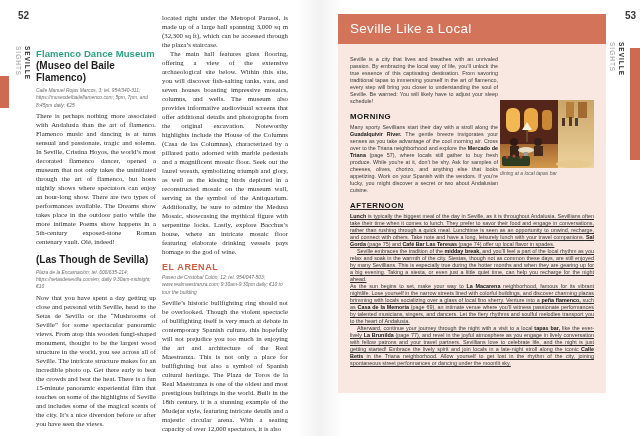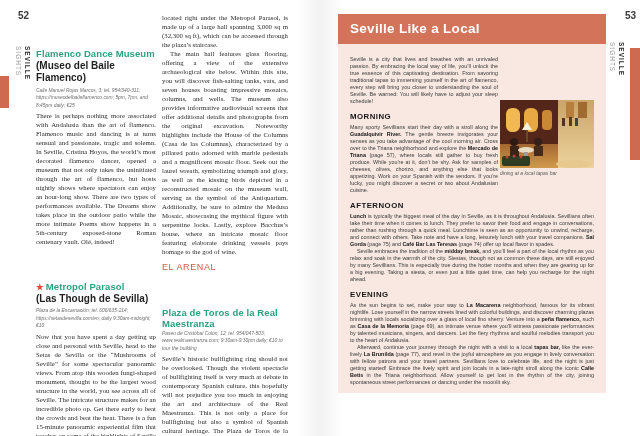--- a/index.html
+++ b/index.html
@@ -40,41 +40,41 @@
   .l-head { font-weight:bold; font-size:9.5px; line-height:1.15; color:#2ca183;
             letter-spacing:0.1px;margin-top:36px; }
   .l-head .star { color:#e0492f; margin-right:2px; font-size:8.5px; }
   .l-sub  { font-weight:bold; font-size:10px; line-height:1.25; color:#1f1f1f; margin-bottom:2px; }
   .l-info { font-style:italic; font-size:4.9px; line-height:1.5; color:#6d6e71; margin-bottom:2px; }
   .body-text, .body-text p {
     font-family:"Liberation Serif", serif; font-size:6.8px; line-height:9px;
     color:#2b2b2b; text-align:justify;
   }
   .body-text p.indent { text-indent:8px; }
-  .sec-head { font-weight:normal; font-size:9px; letter-spacing:0.6px; color:#d05b3e;
+  .sec-head { font-weight:bold; font-size:9px; letter-spacing:0.6px; color:#d05b3e;
               margin:6px 0 2px 0; }
 
   
   .feature-box {
     position:absolute; left:18px; top:14px; width:268px; height:379px;
     background:#f8e8e1; overflow:hidden;
   }
   .feature-banner {
-    height:30px; background:#d2735a; color:#ffffff; font-weight:bold;
+    height:30px; background:#d2735a; color:#ffffff; font-weight:normal;
     font-size:13.5px; line-height:30px; padding-left:12px; letter-spacing:0.3px;
   }
   .feature-body { position:relative; padding:12px 12px 0 12px; height:349px; }
   .f-narrow { width:148px; }
   .f-intro { font-size:5.4px; line-height:7px; text-align:justify; color:#3a3a3a; }
   .f-h { font-weight:bold; font-size:7.8px; letter-spacing:0.5px; color:#161616;
          margin:7px 0 3px 0; }
   .f-paras p { font-size:5.4px; line-height:7px; text-align:justify; color:#3a3a3a; }
   .f-paras p.indent { text-indent:7px; }
   .f-paras b { color:#161616; }
-  .f-wide { width:244px; }
+  .f-wide { width:244px;text-decoration:underline; }
 
   .photo-wrap { position:absolute; top:56px; right:12px; width:94px; }
   .photo-wrap svg { display:block; width:94px; height:68px; }
   .caption { font-style:italic; font-size:5px; color:#5a5a5a; margin-top:2px; }
 </style>
 </head>
 <body>
 
 <div class="spread">
   <div class="gutter"></div>
@@ -90,38 +90,36 @@
 
     <div class="col col1">
       <div class="listing">
         <div class="l-head">Flamenco Dance Museum</div>
         <div class="l-sub">(Museo del Baile Flamenco)</div>
         <div class="l-info">Calle Manuel Rojas Marcos, 3; tel. 954/340-311; https://museodelbaileflamenco.com; 5pm, 7pm, and 8:45pm daily; €25</div>
         <div class="body-text">There is perhaps nothing more associated with Andalusia than the art of flamenco. Flamenco music and dancing is at turns sensual and passionate, tragic and solemn. In Seville, Cristina Hoyos, the world’s most decorated flamenco dancer, opened a museum that not only takes the uninitiated through the art of flamenco, but hosts nightly shows where spectators can enjoy an hour-long show. There are two types of performances available. The Dreams show takes place in the outdoor patio while the more intimate Poems show happens in a 5th-century exposed-stone Roman centenary vault. Olé, indeed!</div>
       </div>
 
       <div class="listing">
-        <div class="l-head"><span class="star">★</span><span>Metropol Parasol</span></div>
         <div class="l-sub">(Las Though de Sevilla)</div>
         <div class="l-info">Plaza de la Encarnación; tel. 606/635-214; https://setasdesevilla.com/en; daily 9:30am-midnight; €10</div>
         <div class="body-text">Now that you have spent a day getting up close and personal with Seville, head to the Setas de Sevilla or the “Mushrooms of Seville” for some spectacular panoramic views. From atop this wooden fungi-shaped monument, thought to be the largest wood structure in the world, you see across all of Seville. The intricate structure makes for an incredible photo op. Get there early to beat the crowds and beat the heat. There is a fun 15-minute panoramic experiential film that touches on some of the highlights of Seville and includes some of the magical scents of the city. It’s a nice diversion before or after you have seen the views.</div>
       </div>
 
     </div>
 
     <div class="col col2">
       <div class="body-text">
           <p><span>located right under the Metropol Parasol, is made up of a large hall spanning 3,000 sq m (32,300 sq ft), which can be accessed through the plaza’s staircase.</span></p>
           <p class="indent"><span>The main hall features glass flooring, offering a view of the extensive archaeological site below. Within this site, you will discover fish-salting tanks, vats, and seven houses boasting impressive mosaics, columns, and wells. The museum also provides informative audiovisual screens that offer additional details and photographs from the original excavation. Noteworthy highlights include the House of the Columns (Casa de las Columnas), characterized by a pillared patio adorned with marble pedestals and a magnificent mosaic floor. Seek out the laurel wreath, symbolizing triumph and glory, as well as the kissing birds depicted in a reconstructed mosaic on the museum wall, serving as the symbol of the Antiquarium. Additionally, be sure to admire the Medusa Mosaic, showcasing the mythical figure with serpentine locks. Lastly, explore Bacchus’s house, where an intricate mosaic floor featuring elaborate drinking vessels pays homage to the god of wine.</span></p>
         </div>
 
       <div class="sec-head">EL ARENAL</div>
 
       <div class="listing">
-        <div class="l-head">Plaza de Toros de la Real Maestranza</div>
         <div class="l-info">Paseo de Cristóbal Colón, 12; tel. 954/047-503; www.realmaestranza.com; 9:30am-9:30pm daily; €10 to tour the building</div>
         <div class="body-text">Seville’s historic bullfighting ring should not be overlooked. Though the violent spectacle of bullfighting itself is very much at debate in contemporary Spanish culture, this hopefully will not prejudice you too much in enjoying the art and architecture of the Real Maestranza. This is not only a place for bullfighting but also a symbol of Spanish cultural heritage. The Plaza de Toros de la Real Maestranza is one of the oldest and most prestigious bullrings in the world. Built in the 18th century, it is a stunning example of the Mudejar style, featuring intricate details and a majestic circular arena. With a seating capacity of over 12,000 spectators, it is also</div>
       </div>
     </div>
   </div>
 
   <div class="page page-right">
     <div class="pagenum pn-right">53</div>
 
     <div class="vlabel vl-right">
@@ -184,21 +182,20 @@
           </svg>
           <div class="caption">dining at a local tapas bar</div>
         </div>
 
         <div class="f-wide">
           <div class="f-h">AFTERNOON</div>
           <div class="f-paras">
               <p><b>Lunch</b><span> is typically the biggest meal of the day in Seville, as it is throughout Andalusia. Sevillians often take their time when it comes to lunch. They prefer to savor their food and engage in conversations, rather than rushing through a quick meal. Lunchtime is seen as an opportunity to unwind, recharge, and connect with others. Take note and have a long, leisurely lunch with your travel companions. </span><b>Sal Gorda</b><span> (page 75) and </span><b>Café Bar Las Teresas</b><span> (page 74) offer up local flavor in spades.</span></p>
               <p class="indent"><span>Seville embraces the tradition of the </span><b>midday break,</b><span> and you’ll feel a part of the local rhythm as you relax and soak in the warmth of the city. Siestas, though not as common these days, are still enjoyed by many Sevillians. This is especially true during the hotter months and when they are gearing up for a big evening. Taking a siesta, or even just a little quiet time, can help you recharge for the night ahead.</span></p>
             </div>
-          <div class="f-h">EVENING</div>
           <div class="f-paras">
               <p><span>As the sun begins to set, make your way to </span><b>La Macarena</b><span> neighborhood, famous for its vibrant nightlife. Lose yourself in the narrow streets lined with colorful buildings, and discover charming plazas brimming with locals socializing over a glass of local fino sherry. Venture into a </span><b>peña flamenco,</b><span> such as </span><b>Casa de la Memoria</b><span> (page 69), an intimate venue where you’ll witness passionate performances by talented musicians, singers, and dancers. Let the fiery rhythms and soulful melodies transport you to the heart of Andalusia.</span></p>
               <p class="indent"><span>Afterward, continue your journey through the night with a visit to a local </span><b>tapas bar,</b><span> like the ever-lively </span><b>La Brunilda</b><span> (page 77), and revel in the joyful atmosphere as you engage in lively conversation with fellow patrons and your travel partners. Sevillians love to celebrate life, and the night is just getting started! Embrace the lively spirit and join locals in a late-night stroll along the iconic </span><b>Calle Betis</b><span> in the Triana neighborhood. Allow yourself to get lost in the rhythm of the city, joining spontaneous street performances or dancing under the moonlit sky.</span></p>
             </div>
         </div>
 
       </div>
     </div>
   </div>
 </div>

